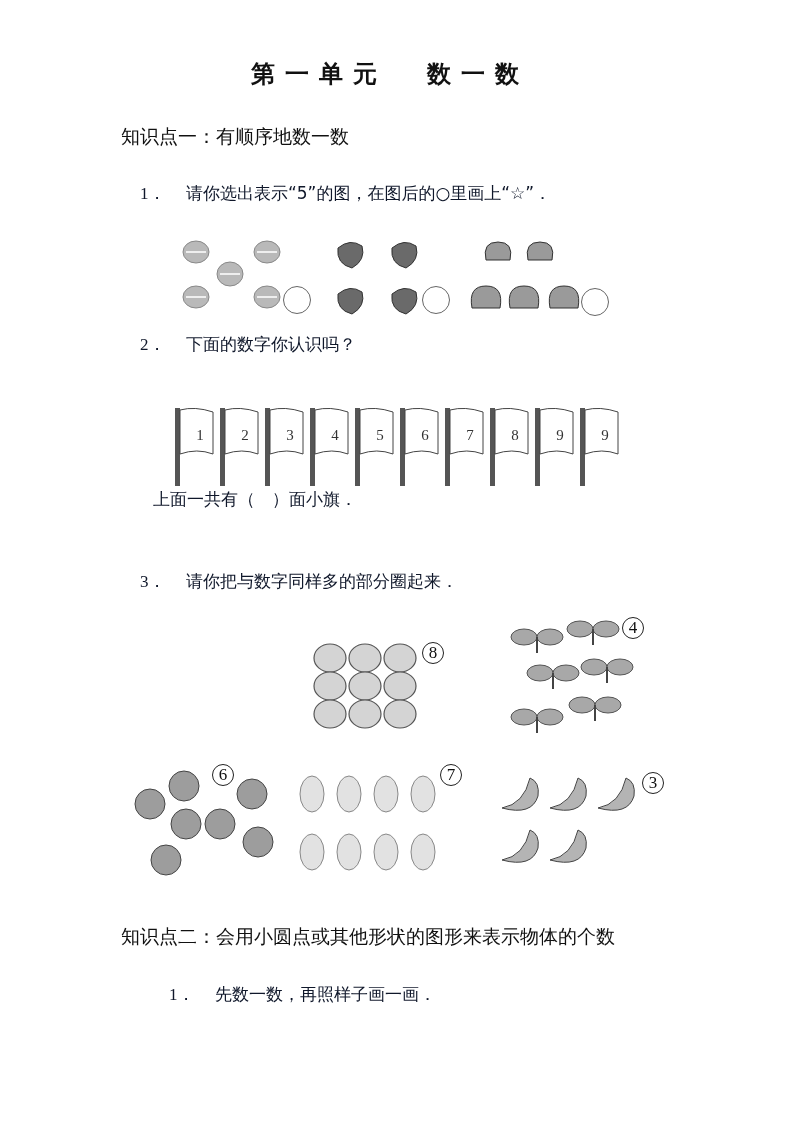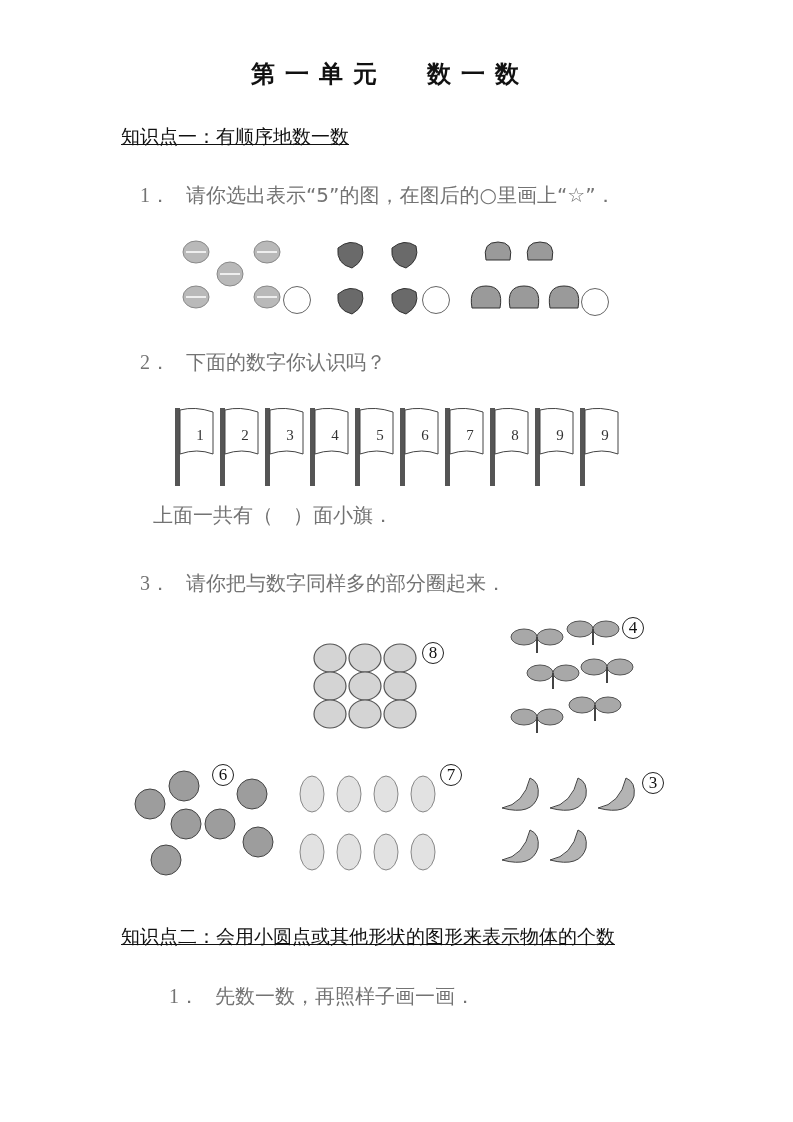--- a/index.html
+++ b/index.html
@@ -2,22 +2,22 @@
 <html><head>
 <meta charset="utf-8">
 <style>
   html, body { margin:0; padding:0; background:#ffffff; }
   body { width:793px; height:1122px; position:relative; overflow:hidden;
          font-family: "DejaVu Sans", "Liberation Sans", sans-serif; color:#111; }
   .abs { position:absolute; }
   .title { left:0; width:780px; top:58px; text-align:center; font-family:"DejaVu Serif","Liberation Serif",serif;
            font-size:24px; font-weight:bold; letter-spacing:10px; color:#111; }
   .title .gap { display:inline-block; width:40px; }
-  .h2 { font-size:19px; color:#111;text-decoration:underline; }
-  .q { font-size:20px; color:#737373; }
+  .h2 { font-size:19px; color:#111; }
+  .q { font-size:17px; color:#0f172a; }
   .q .num { font-family:"Liberation Serif","DejaVu Serif",serif; display:inline-block; width:46px; }
   .circle-box { width:26px; height:26px; border:1px solid #666; border-radius:50%; background:#fff; }
   .flag { width:44px; height:80px; }
   .flag-label { position:absolute; top:21px; left:14px; width:22px; text-align:center;
                 font-family:"Liberation Serif","DejaVu Serif",serif; font-size:15px; color:#333; }
   .badge { width:20px; height:20px; border:1.5px solid #222; border-radius:50%; text-align:center;
            line-height:20px; font-family:"Liberation Serif","DejaVu Serif",serif; font-size:17px; color:#111; background:#fff; }
   svg { display:block; }
 </style>
 </head>
@@ -71,21 +71,21 @@
       <path d="M18 24 Q14 6 30 6 Q46 6 42 24 Z"></path>
       <path d="M60 24 Q56 6 72 6 Q88 6 84 24 Z"></path>
       <path d="M4 72 Q0 50 18 50 Q36 50 32 72 Z"></path>
       <path d="M42 72 Q38 50 56 50 Q74 50 70 72 Z"></path>
       <path d="M82 72 Q78 50 96 50 Q114 50 110 72 Z"></path>
     </g>
   </svg>
   <div class="abs circle-box" style="left:113px; top:52px;"></div>
 </div>
 
-<div class="abs q" style="left:140px; top:349px;">
+<div class="abs q" style="left:140px; top:333px;">
   <span class="num">2．</span><span>下面的数字你认识吗？</span>
 </div>
 
 <div class="abs" style="left:175px; top:406px; width:450px; height:82px;">
   <div class="abs flag" style="left:0px;">
     <svg width="44" height="80">
         <rect x="0" y="2" width="5" height="78" fill="#555"></rect>
         <path d="M5 4 Q20 0 38 6 L38 48 Q22 42 5 48 Z" fill="#fff" stroke="#444"></path>
       </svg>
     <div class="flag-label">1</div>
@@ -148,21 +148,21 @@
   </div>
   <div class="abs flag" style="left:405px;">
     <svg width="44" height="80">
         <rect x="0" y="2" width="5" height="78" fill="#555"></rect>
         <path d="M5 4 Q20 0 38 6 L38 48 Q22 42 5 48 Z" fill="#fff" stroke="#444"></path>
       </svg>
     <div class="flag-label">9</div>
   </div>
 </div>
 
-<div class="abs q" style="left:153px; top:502px;font-family:Liberation Serif, serif;">上面一共有（　）面小旗．</div>
+<div class="abs q" style="left:153px; top:488px;font-family:Liberation Serif, serif;">上面一共有（　）面小旗．</div>
 
 <div class="abs q" style="left:140px; top:562px;margin-top:8px;">
   <span class="num">3．</span><span>请你把与数字同样多的部分圈起来．</span>
 </div>
 
 <div class="abs" style="left:312px; top:640px; width:140px; height:92px;">
   <svg width="110" height="92">
     <g fill="#d4d4d4" stroke="#555" stroke-width="1.2">
       <ellipse cx="18" cy="18" rx="16" ry="14"></ellipse>
         <ellipse cx="53" cy="18" rx="16" ry="14"></ellipse>

